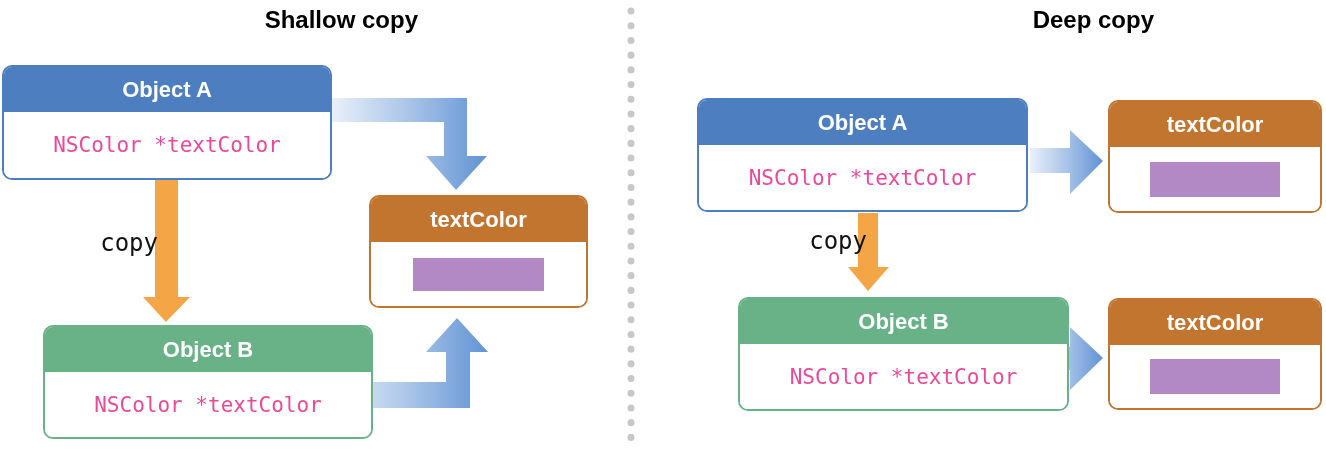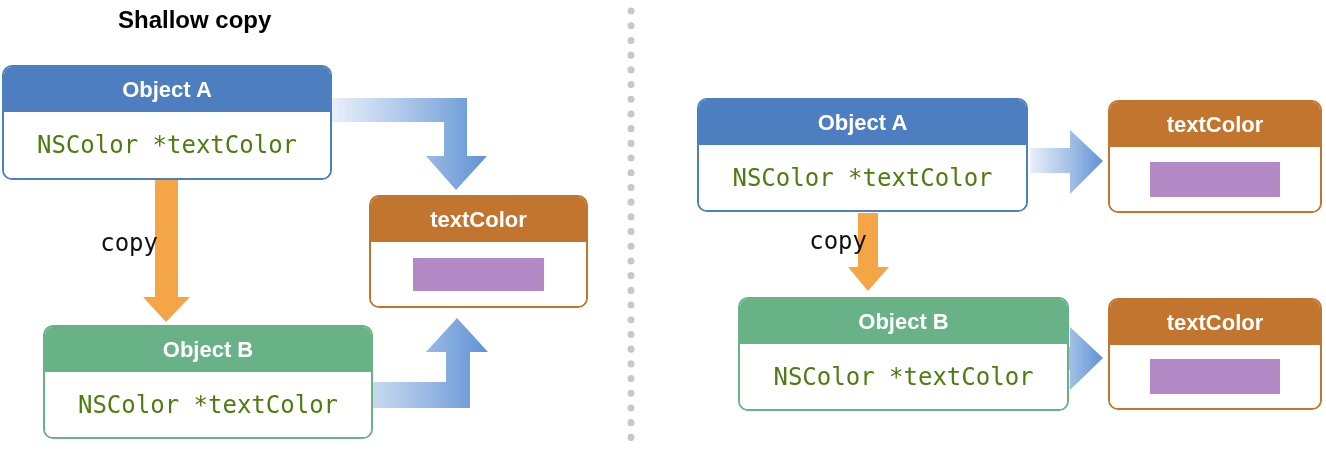--- a/index.html
+++ b/index.html
@@ -5,44 +5,44 @@
   html,body{margin:0;padding:0;background:#ffffff;}
   #stage{
     position:relative;
     width:1326px;height:454px;
     background:#ffffff;
     font-family:"Liberation Sans",sans-serif;
     overflow:hidden;
   }
   #arrow-layer{position:absolute;left:0;top:0;width:1326px;height:454px;z-index:0;}
   .title{
-    position:absolute;z-index:2;width:300px;text-align:left;
+    position:absolute;z-index:2;width:300px;text-align:right;
     font-weight:bold;font-size:24px;color:#000;
     font-family:"Liberation Sans",sans-serif;
   }
   .copylbl{
     position:absolute;z-index:2;width:80px;text-align:right;
     font-family:"DejaVu Sans Mono","Liberation Mono",monospace;
     font-size:24px;color:#111;
   }
   .box{
     position:absolute;z-index:1;box-sizing:border-box;
     border-radius:10px;border:2px solid;background:#fff;
     display:flex;flex-direction:column;overflow:hidden;
   }
   .box .hdr{
     height:45px;flex:0 0 45px;display:flex;align-items:center;justify-content:center;
     color:#fff;font-weight:bold;font-size:22px;
     font-family:"Liberation Sans",sans-serif;
   }
   .box .bdy{
     flex:1;display:flex;align-items:center;justify-content:center;
-    background:#fff;color:#4d7c0f;
+    background:#fff;color:#ec4899;
     font-family:"DejaVu Sans Mono","Liberation Mono",monospace;
-    font-size:24px;white-space:pre;
+    font-size:21px;white-space:pre;
   }
   .blue{border-color:#4d7ec0;}   .blue .hdr{background:#4d7ec0;}
   .green{border-color:#69b287;margin-left:41px;}  .green .hdr{background:#69b287;}
   .orange{border-color:#c1752e;} .orange .hdr{background:#c1752e;}
   .swatch{background:#b289c4;width:131px;height:33px;}
   .swatch.wide{width:130px;height:35px;}
 </style>
 </head>
 <body>
 
@@ -86,20 +86,21 @@
     <div class="bdy">NSColor *textColor</div>
   </div>
 
   <div class="box orange" style="left:369px;top:195px;width:219px;height:113px;">
     <div class="hdr">textColor</div>
     <div class="bdy">
       <div class="swatch"></div>
     </div>
   </div>
 
+  <div class="title" style="left:854px;top:6px;">Deep copy</div>
 
   <div class="box blue" style="left:697px;top:98px;width:331px;height:114px;">
     <div class="hdr">Object A</div>
     <div class="bdy">NSColor *textColor</div>
   </div>
 
   <div class="copylbl" style="left:787px;top:227px;">copy</div>
 
   <div class="box green" style="left:697px;top:297px;width:331px;height:114px;">
     <div class="hdr">Object B</div>

